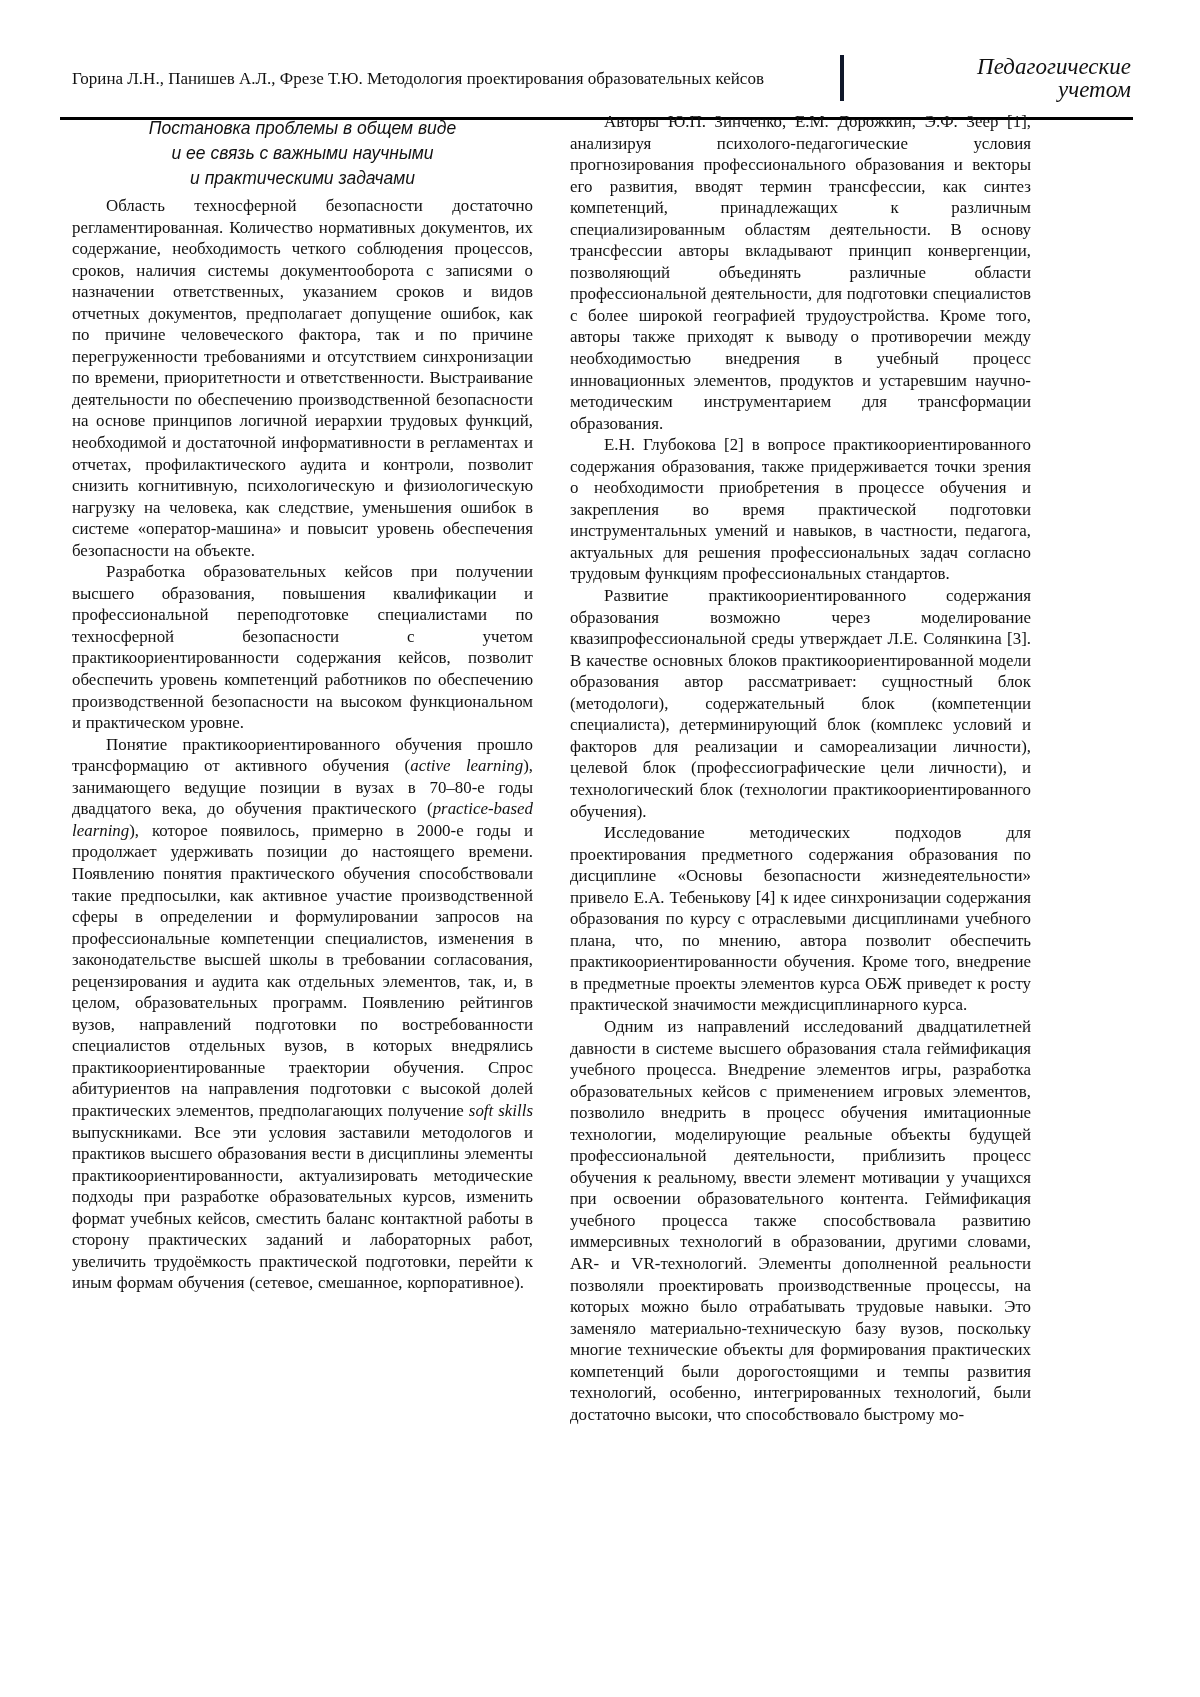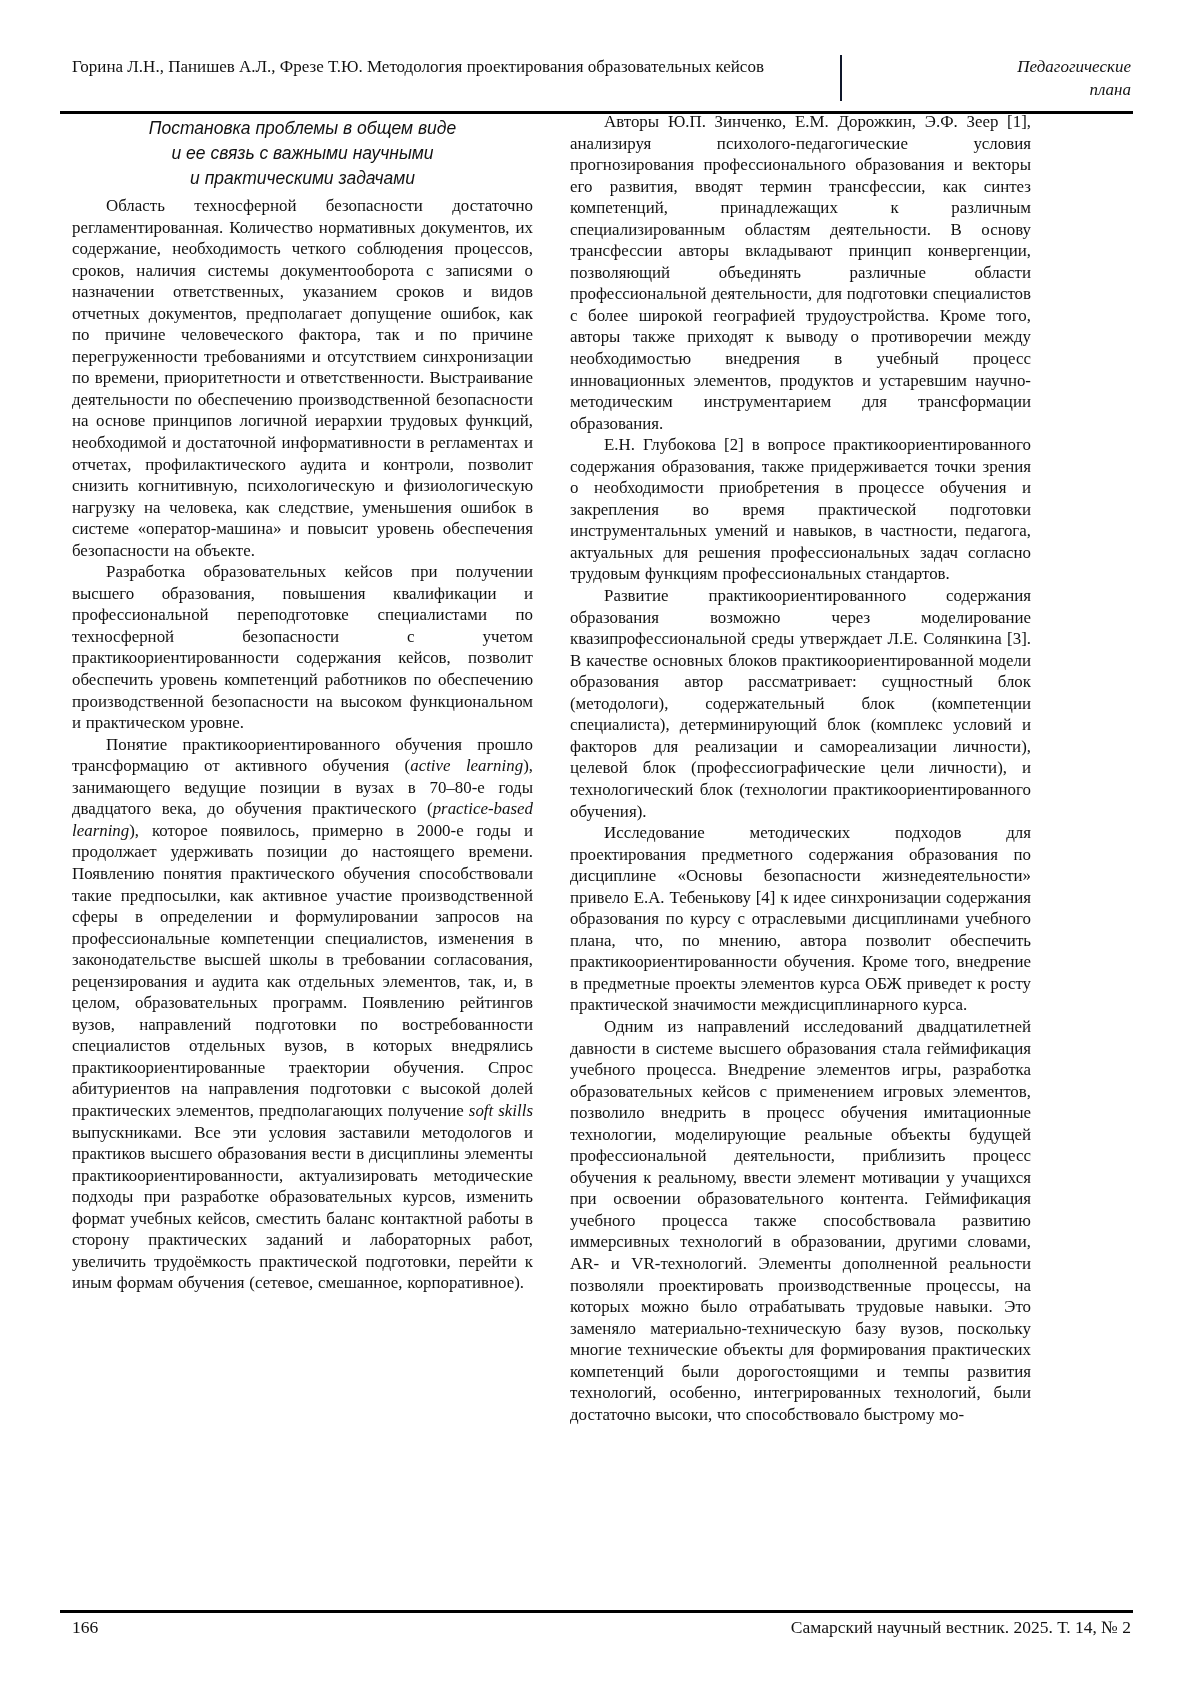--- a/index.html
+++ b/index.html
@@ -8,35 +8,35 @@
     width:1200px; height:1697px;
     background:#ffffff;
     color:#111111;
     font-family:"Liberation Serif", serif;
     overflow:hidden;
   }
   
   .runhead {
     position:absolute; left:60px; top:55px; width:1073px;
     border-bottom:3px solid #000;
-    display:flex; align-items:flex-start;
-    padding-bottom:10px;
+    display:flex; align-items:center;
+    padding-bottom:16px;
   }
   .runhead-left {
     width:780px;
     font-size:17px; line-height:23px;
     padding-left:12px;
     box-sizing:border-box;
   }
   .runhead-right {
     flex:1;
-    border-left:2px solid #0f172a;
+    border-left:4px solid #0f172a;
     font-style:italic;
     text-align:right;
-    font-size:17px; line-height:23px;
+    font-size:23px; line-height:23px;
     padding-right:2px;
   }
   
   .content {
     position:absolute; left:72px; top:111px; width:959px; height:1492px;
     display:flex; gap:37px;
     overflow:hidden;
   }
   .col { width:468px; }
   .para {
@@ -72,21 +72,21 @@
 <body>
 
 <div class="page">
 
   <div class="runhead">
     <div class="runhead-left">
       <div>Горина Л.Н., Панишев А.Л., Фрезе Т.Ю. Методология проектирования образовательных кейсов</div>
     </div>
     <div class="runhead-right">
       <div>Педагогические</div>
-      <div>плана</div>
+      <div>учетом</div>
     </div>
   </div>
 
   <div class="content">
     <div class="col">
         <div class="heading">Постановка проблемы в общем виде
 и ее связь с важными научными
 и практическими задачами</div>
         <p class="para"><span>Область техносферной безопасности достаточно регламентированная. Количество нормативных документов, их содержание, необходимость четкого соблюдения процессов, сроков, наличия системы документооборота с записями о назначении ответственных, указанием сроков и видов отчетных документов, предполагает допущение ошибок, как по причине человеческого фактора, так и по причине перегруженности требованиями и отсутствием синхронизации по времени, приоритетности и ответственности. Выстраивание деятельности по обеспечению производственной безопасности на основе принципов логичной иерархии трудовых функций, необходимой и достаточной информативности в регламентах и отчетах, профилактического аудита и контроли, позволит снизить когнитивную, психологическую и физиологическую нагрузку на человека, как следствие, уменьшения ошибок в системе «оператор-машина» и повысит уровень обеспечения безопасности на объекте.</span></p>
         <p class="para"><span>Разработка образовательных кейсов при получении высшего образования, повышения квалификации и профессиональной переподготовке специалистами по техносферной безопасности с учетом практикоориентированности содержания кейсов, позволит обеспечить уровень компетенций работников по обеспечению производственной безопасности на высоком функциональном и практическом уровне.</span></p>
@@ -94,18 +94,14 @@
       </div>
     <div class="col">
         <p class="para"><span>Авторы Ю.П. Зинченко, Е.М. Дорожкин, Э.Ф. Зеер [1], анализируя психолого-педагогические условия прогнозирования профессионального образования и векторы его развития, вводят термин трансфессии, как синтез компетенций, принадлежащих к различным специализированным областям деятельности. В основу трансфессии авторы вкладывают принцип конвергенции, позволяющий объединять различные области профессиональной деятельности, для подготовки специалистов с более широкой географией трудоустройства. Кроме того, авторы также приходят к выводу о противоречии между необходимостью внедрения в учебный процесс инновационных элементов, продуктов и устаревшим научно-методическим инструментарием для трансформации образования.</span></p>
         <p class="para"><span>Е.Н. Глубокова [2] в вопросе практикоориентированного содержания образования, также придерживается точки зрения о необходимости приобретения в процессе обучения и закрепления во время практической подготовки инструментальных умений и навыков, в частности, педагога, актуальных для решения профессиональных задач согласно трудовым функциям профессиональных стандартов.</span></p>
         <p class="para"><span>Развитие практикоориентированного содержания образования возможно через моделирование квазипрофессиональной среды утверждает Л.Е. Солянкина [3]. В качестве основных блоков практикоориентированной модели образования автор рассматривает: сущностный блок (методологи), содержательный блок (компетенции специалиста), детерминирующий блок (комплекс условий и факторов для реализации и самореализации личности), целевой блок (профессиографические цели личности), и технологический блок (технологии практикоориентированного обучения).</span></p>
         <p class="para"><span>Исследование методических подходов для проектирования предметного содержания образования по дисциплине «Основы безопасности жизнедеятельности» привело Е.А. Тебенькову [4] к идее синхронизации содержания образования по курсу с отраслевыми дисциплинами учебного плана, что, по мнению, автора позволит обеспечить практикоориентированности обучения. Кроме того, внедрение в предметные проекты элементов курса ОБЖ приведет к росту практической значимости междисциплинарного курса.</span></p>
         <p class="para"><span>Одним из направлений исследований двадцатилетней давности в системе высшего образования стала геймификация учебного процесса. Внедрение элементов игры, разработка образовательных кейсов с применением игровых элементов, позволило внедрить в процесс обучения имитационные технологии, моделирующие реальные объекты будущей профессиональной деятельности, приблизить процесс обучения к реальному, ввести элемент мотивации у учащихся при освоении образовательного контента. Геймификация учебного процесса также способствовала развитию иммерсивных технологий в образовании, другими словами, AR- и VR-технологий. Элементы дополненной реальности позволяли проектировать производственные процессы, на которых можно было отрабатывать трудовые навыки. Это заменяло материально-техническую базу вузов, поскольку многие технические объекты для формирования практических компетенций были дорогостоящими и темпы развития технологий, особенно, интегрированных технологий, были достаточно высоки, что способствовало быстрому мо-</span></p>
       </div>
   </div>
 
-  <div class="pagefoot">
-    <div class="pageno">166</div>
-    <div class="journal">Самарский научный вестник. 2025. Т. 14, № 2</div>
-  </div>
 
 </div>
 
 </body></html>

